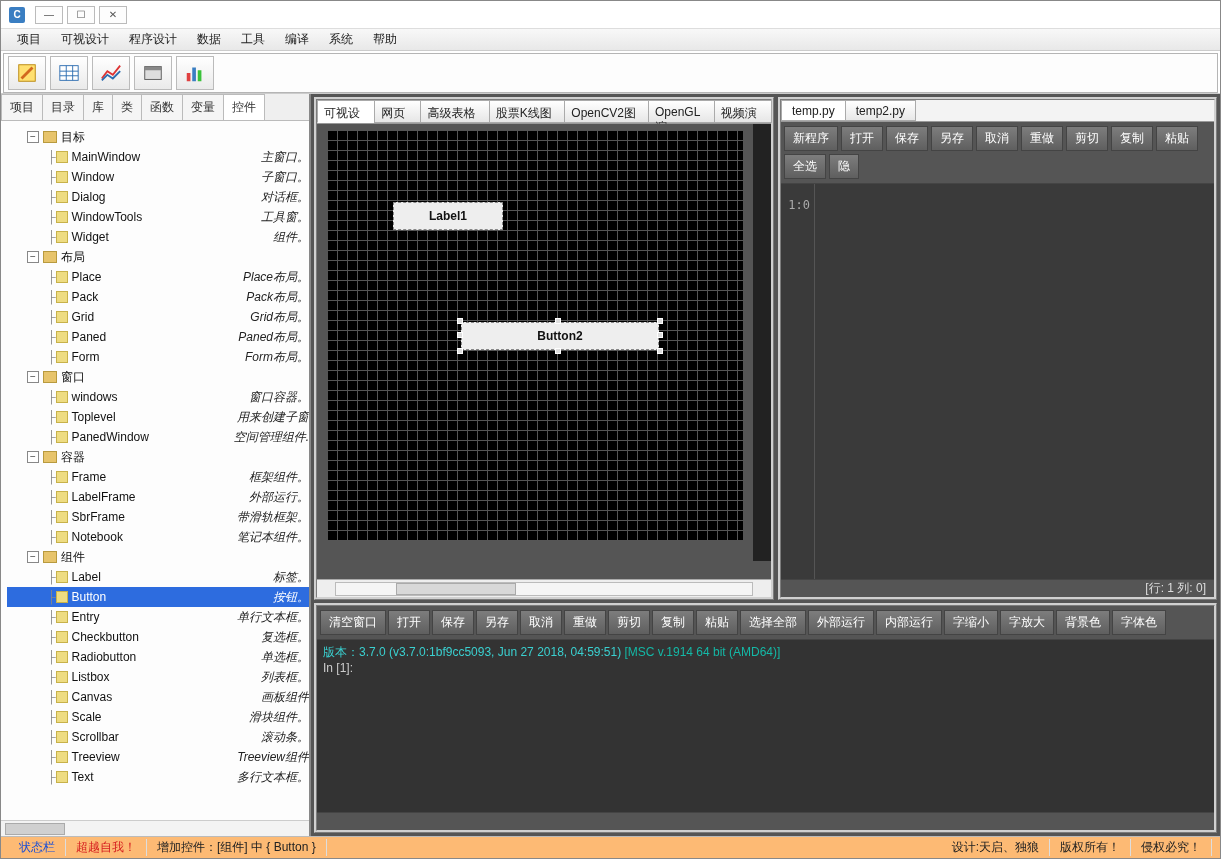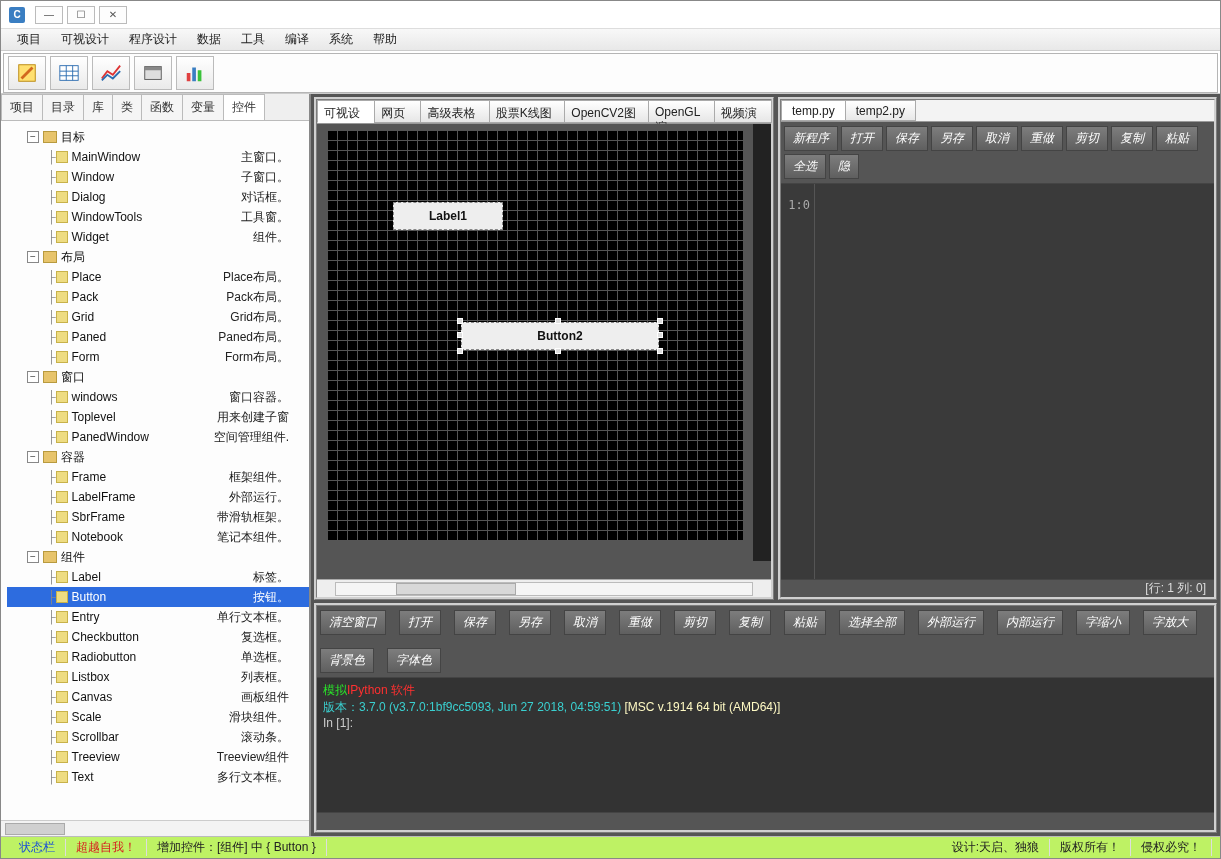--- a/index.html
+++ b/index.html
@@ -22,21 +22,21 @@
 .left-tabs { display:flex; border-bottom:1px solid #bbb; background:#efefef; }
 .left-tab { padding:4px 8px; border:1px solid #bbb; border-bottom:none; background:#f5f5f5; margin-right:-1px; color:#333; cursor:default; }
 .left-tab.active { background:#fff; font-weight:normal; border-top:1px solid #bbb; }
 .treewrap { flex:1; overflow:auto; padding:6px 0 6px 6px; background:#fdfdfd; position:relative; }
 .tree-row { display:flex; align-items:center; height:20px; padding-left:4px; white-space:nowrap; }
 .tree-row .toggle { width:12px; height:12px; border:1px solid #888; display:inline-flex; align-items:center; justify-content:center; font-size:10px; line-height:1; margin-right:4px; color:#444; background:#fff; }
 .tree-row .folder { width:14px; height:12px; background:#e7c46b; border:1px solid #b89a3e; margin-right:4px; }
 .tree-row .item-icon { width:12px; height:12px; background:#eedc82; border:1px solid #c8b24a; margin-right:4px; display:inline-block; }
 .tree-row .branch { color:#888; margin-right:2px; letter-spacing:-2px; }
 .tree-row .lbl { flex:0 0 auto; color:#111; }
-.tree-row .desc { margin-left:auto; margin-right:20px; color:#222; }
+.tree-row .desc { margin-left:auto; margin-right:0; color:#222;font-style:italic; }
 .tree-row.sel { background:#2d6cdf; color:#fff; }
 .tree-row.sel .lbl, .tree-row.sel .desc { color:#fff; }
 .tree-row.indent1 { padding-left:20px; }
 .tree-row.indent2 { padding-left:40px; }
 .left-hscroll { height:16px; border-top:1px solid #ccc; background:#f3f3f3; display:flex; align-items:center; }
 .left-hscroll .thumb { width:60px; height:12px; background:#d0d0d0; border:1px solid #aaa; margin-left:4px; }
 
 .centerpanel { flex:1; display:flex; flex-direction:column; min-width:0; background:#555; }
 .center-top { flex:1; display:flex; min-height:0; }
 
@@ -53,38 +53,38 @@
 .hScroll { height:18px; background:#eee; border-top:1px solid #aaa; display:flex; align-items:center; }
 .hScroll .track { flex:1; height:14px; background:#f5f5f5; border:1px solid #bbb; margin:0 18px; display:flex; align-items:center; }
 .hScroll .thumb { width:120px; height:12px; background:#d8d8d8; border:1px solid #aaa; margin-left:60px; }
 .vscroll-strip { width:18px; background:#222; }
 
 .code-pane { flex:1; border:3px ridge #d0d0d0; margin:3px 3px 3px 4px; background:#b91c1c; display:flex; flex-direction:column; min-width:0; }
 .file-tabs { height:22px; background:#f3f3f3; display:flex; border-bottom:1px solid #999; }
 .ftab { padding:3px 10px; border:1px solid #aaa; background:linear-gradient(#fff,#e8e8e8); margin-right:-1px; color:#222; }
 .ftab.active { background:#fff; }
 .code-toolbar { background:#555; padding:4px 3px; display:flex; gap:3px; flex-wrap:wrap; border-bottom:1px solid #444; }
-.cbtn { background:linear-gradient(#7d7d7d,#5f5f5f); color:#fff; padding:3px 8px; border:1px solid #444; font-size:12px;font-style:italic; }
+.cbtn { background:linear-gradient(#7d7d7d,#5f5f5f); color:#fff; padding:3px 8px; border:1px solid #444; font-size:12px; }
 .code-body { flex:1; display:flex; background:#3a3a3a; color:#ccc; }
 .gutter { width:34px; background:#3a3a3a; border-right:1px solid #555; color:#aaa; padding:14px 4px; text-align:right; font-family:Consolas,monospace; }
 .code-text { flex:1; padding:2px 4px; font-family:Consolas,monospace; }
 .code-hscroll { height:18px; background:#555; border-top:1px solid #444; display:flex; align-items:center; justify-content:flex-end; }
 .code-status { color:#ddd; padding:0 8px 0 0; font-size:12px; margin-left:auto; }
 
 .console-pane { height:230px; border:3px ridge #d0d0d0; margin:0 3px 3px 3px; background:#333; display:flex; flex-direction:column; }
-.console-toolbar { background:#555; padding:4px 3px; display:flex; gap:13px; flex-wrap:wrap; border-bottom:1px solid #444; }
+.console-toolbar { background:#555; padding:4px 3px; display:flex; gap:2px; flex-wrap:wrap; border-bottom:1px solid #444; }
 .console-body { flex:1; background:#333; color:#ccc; font-family:Consolas,monospace; padding:4px 6px; overflow:hidden; }
 .console-body .l1 { color:#ff3030; }
 .console-body .l1 .g { color:#2ae02a; }
 .console-body .l2 .cy { color:#3ad0d0; }
-.console-body .l2 .bl { color:#fef9c3;margin-top:16px; }
+.console-body .l2 .bl { color:#14b8a6;margin-top:16px; }
 .console-body .l3 { color:#ccc; }
 .console-hscroll { height:18px; background:#555; border-top:1px solid #444; }
 
-.statusbar { position:absolute; bottom:0; left:0; right:0; height:22px; background:#bef264; border-top:1px solid #bbb; display:flex; align-items:center; padding:0 8px;justify-content:flex-end; }
+.statusbar { position:absolute; bottom:0; left:0; right:0; height:22px; background:#fdba74; border-top:1px solid #bbb; display:flex; align-items:center; padding:0 8px;justify-content:flex-end; }
 .statusbar .cell { padding:0 10px; border-right:1px solid #ddd; color:#222; }
 .statusbar .cell.blue { color:#1a4fd6; }
 .statusbar .cell.red { color:#d62020; }
 .statusbar .right { margin-left:auto; display:flex; }
 
 </style>
 </head>
 <body>
 
 <div class="titlebar">
@@ -437,21 +437,20 @@
           <div class="cbtn">粘贴</div>
           <div class="cbtn">选择全部</div>
           <div class="cbtn">外部运行</div>
           <div class="cbtn">内部运行</div>
           <div class="cbtn">字缩小</div>
           <div class="cbtn">字放大</div>
           <div class="cbtn">背景色</div>
           <div class="cbtn">字体色</div>
         </div>
       <div class="console-body">
-        <div class="l1"><span class="g">模拟</span><span>IPython  软件</span></div>
         <div class="l2"><span class="cy">版本：</span><span class="cy">3.7.0 (v3.7.0:1bf9cc5093, Jun 27 2018, 04:59:51) </span><span class="bl">[MSC v.1914 64 bit (AMD64)]</span></div>
         <div class="l3">In [1]:</div>
       </div>
       <div class="console-hscroll"></div>
     </div>
 
   </div>
 </div>
 
 <div class="statusbar">

